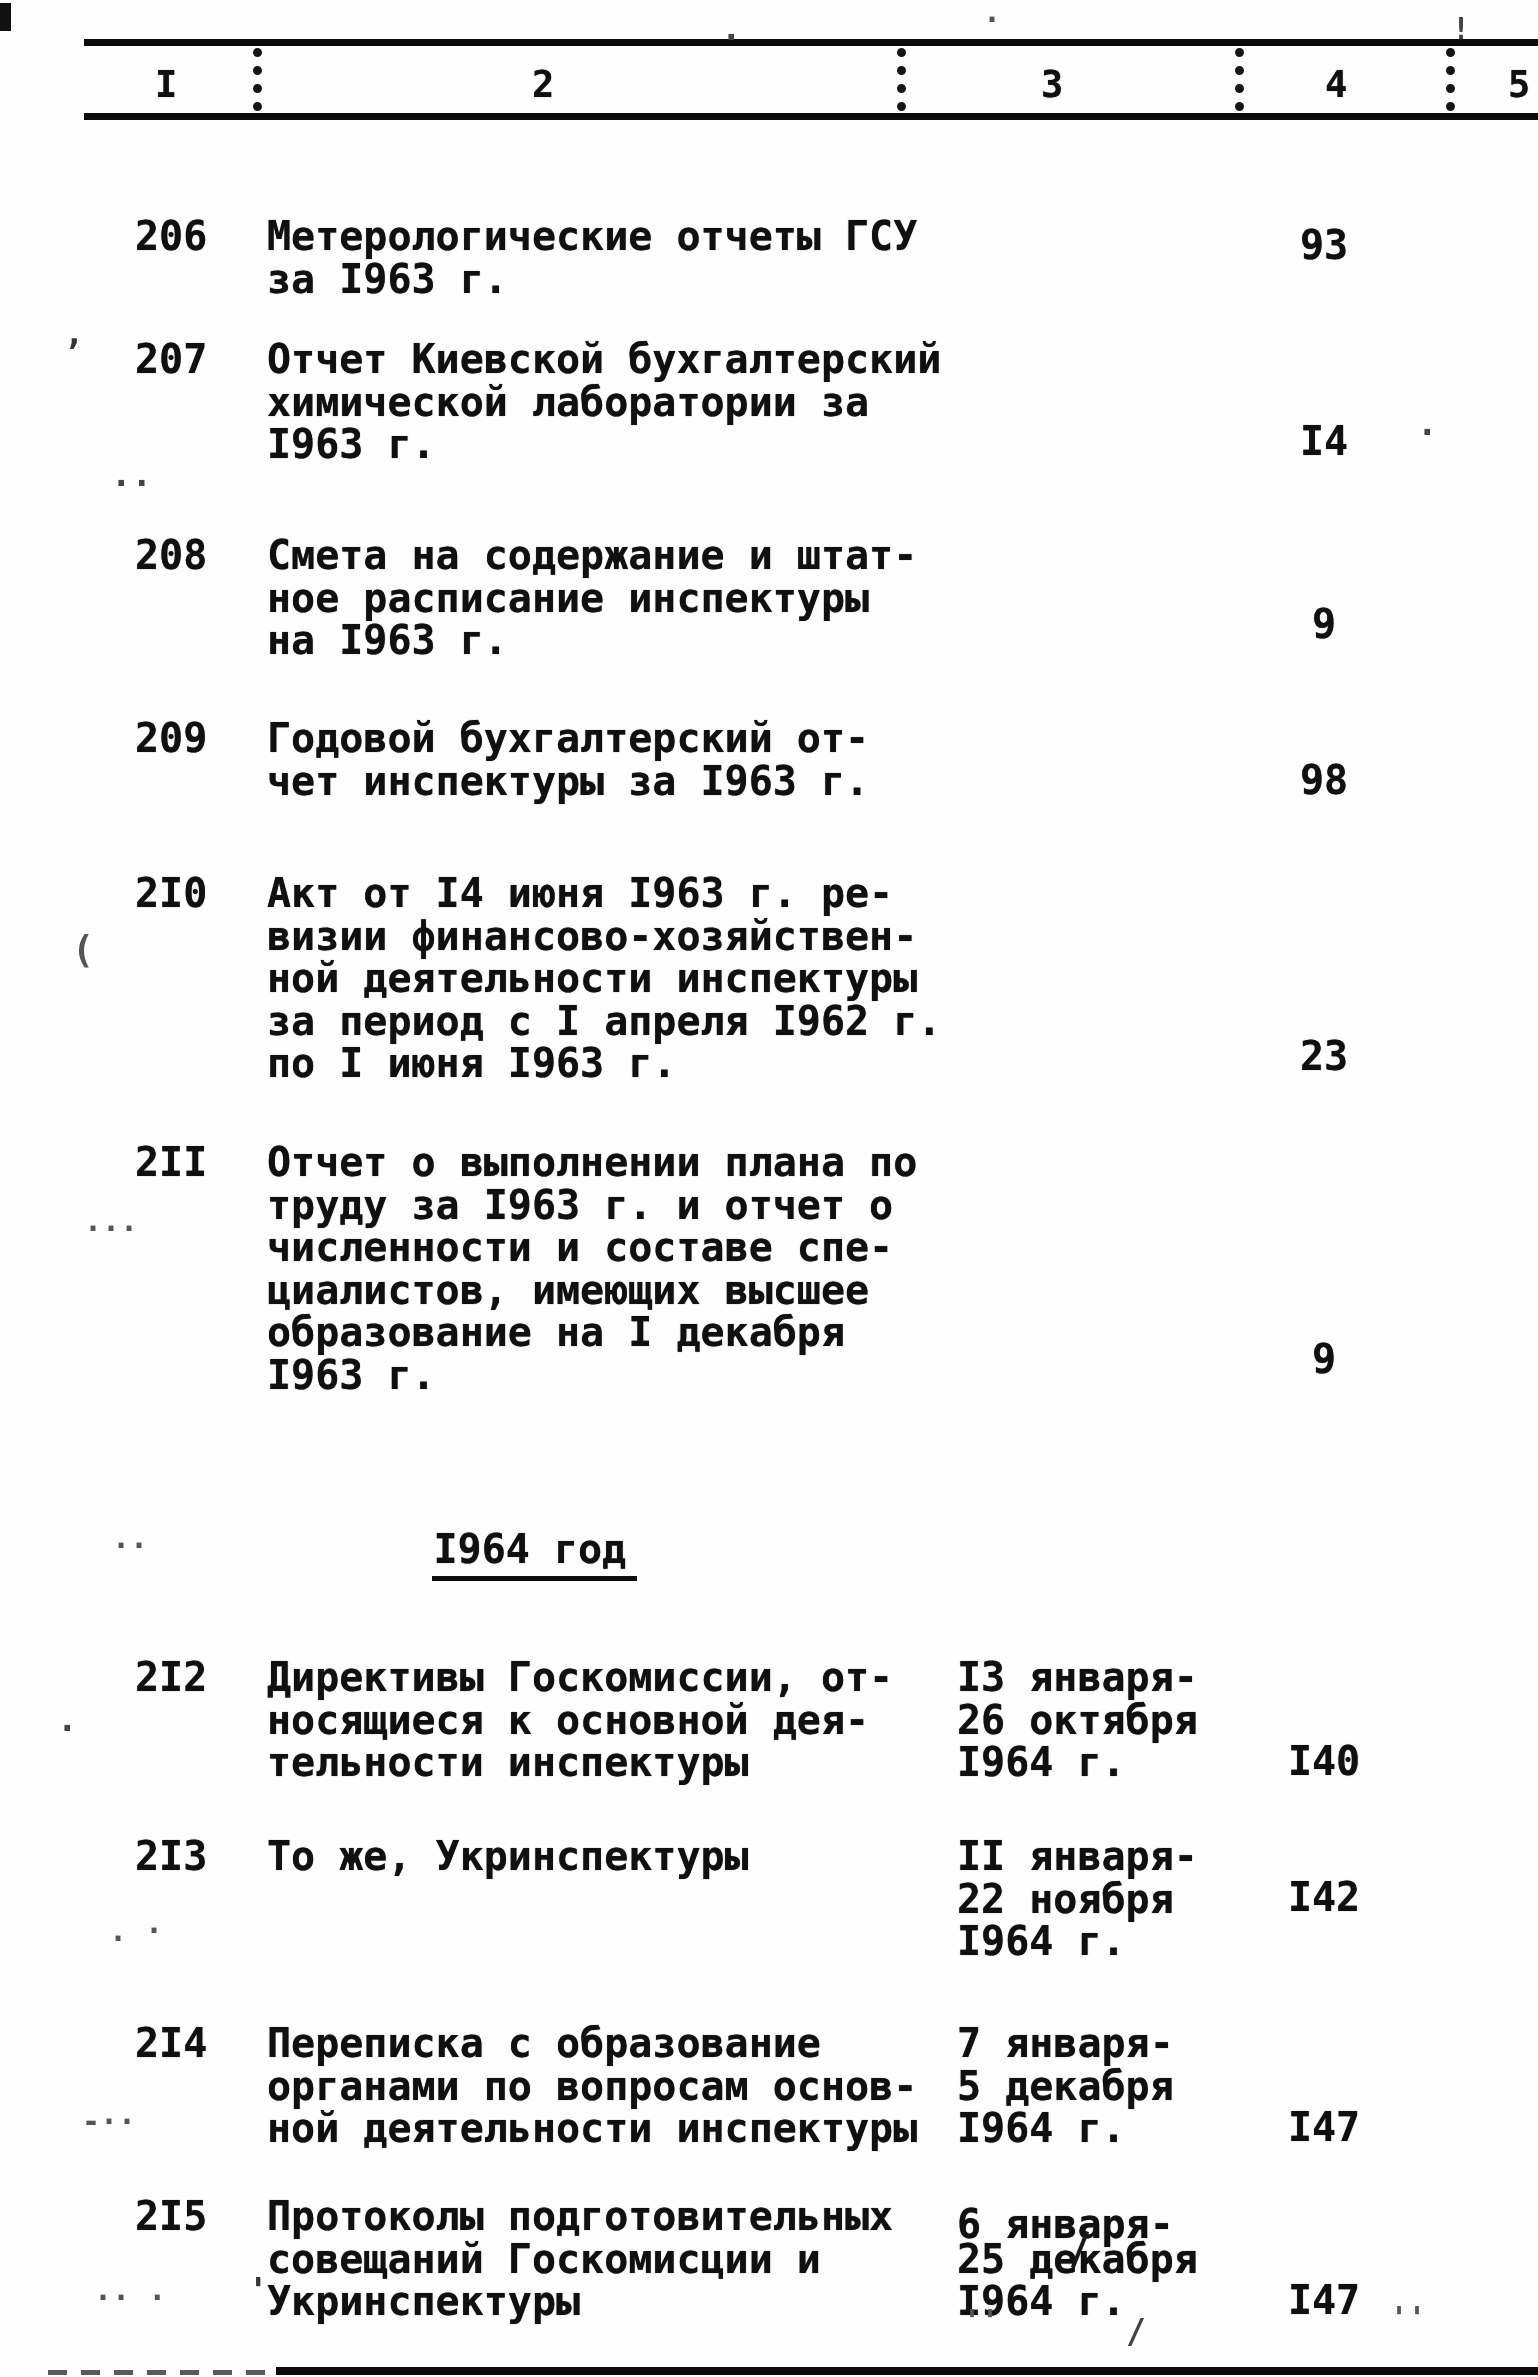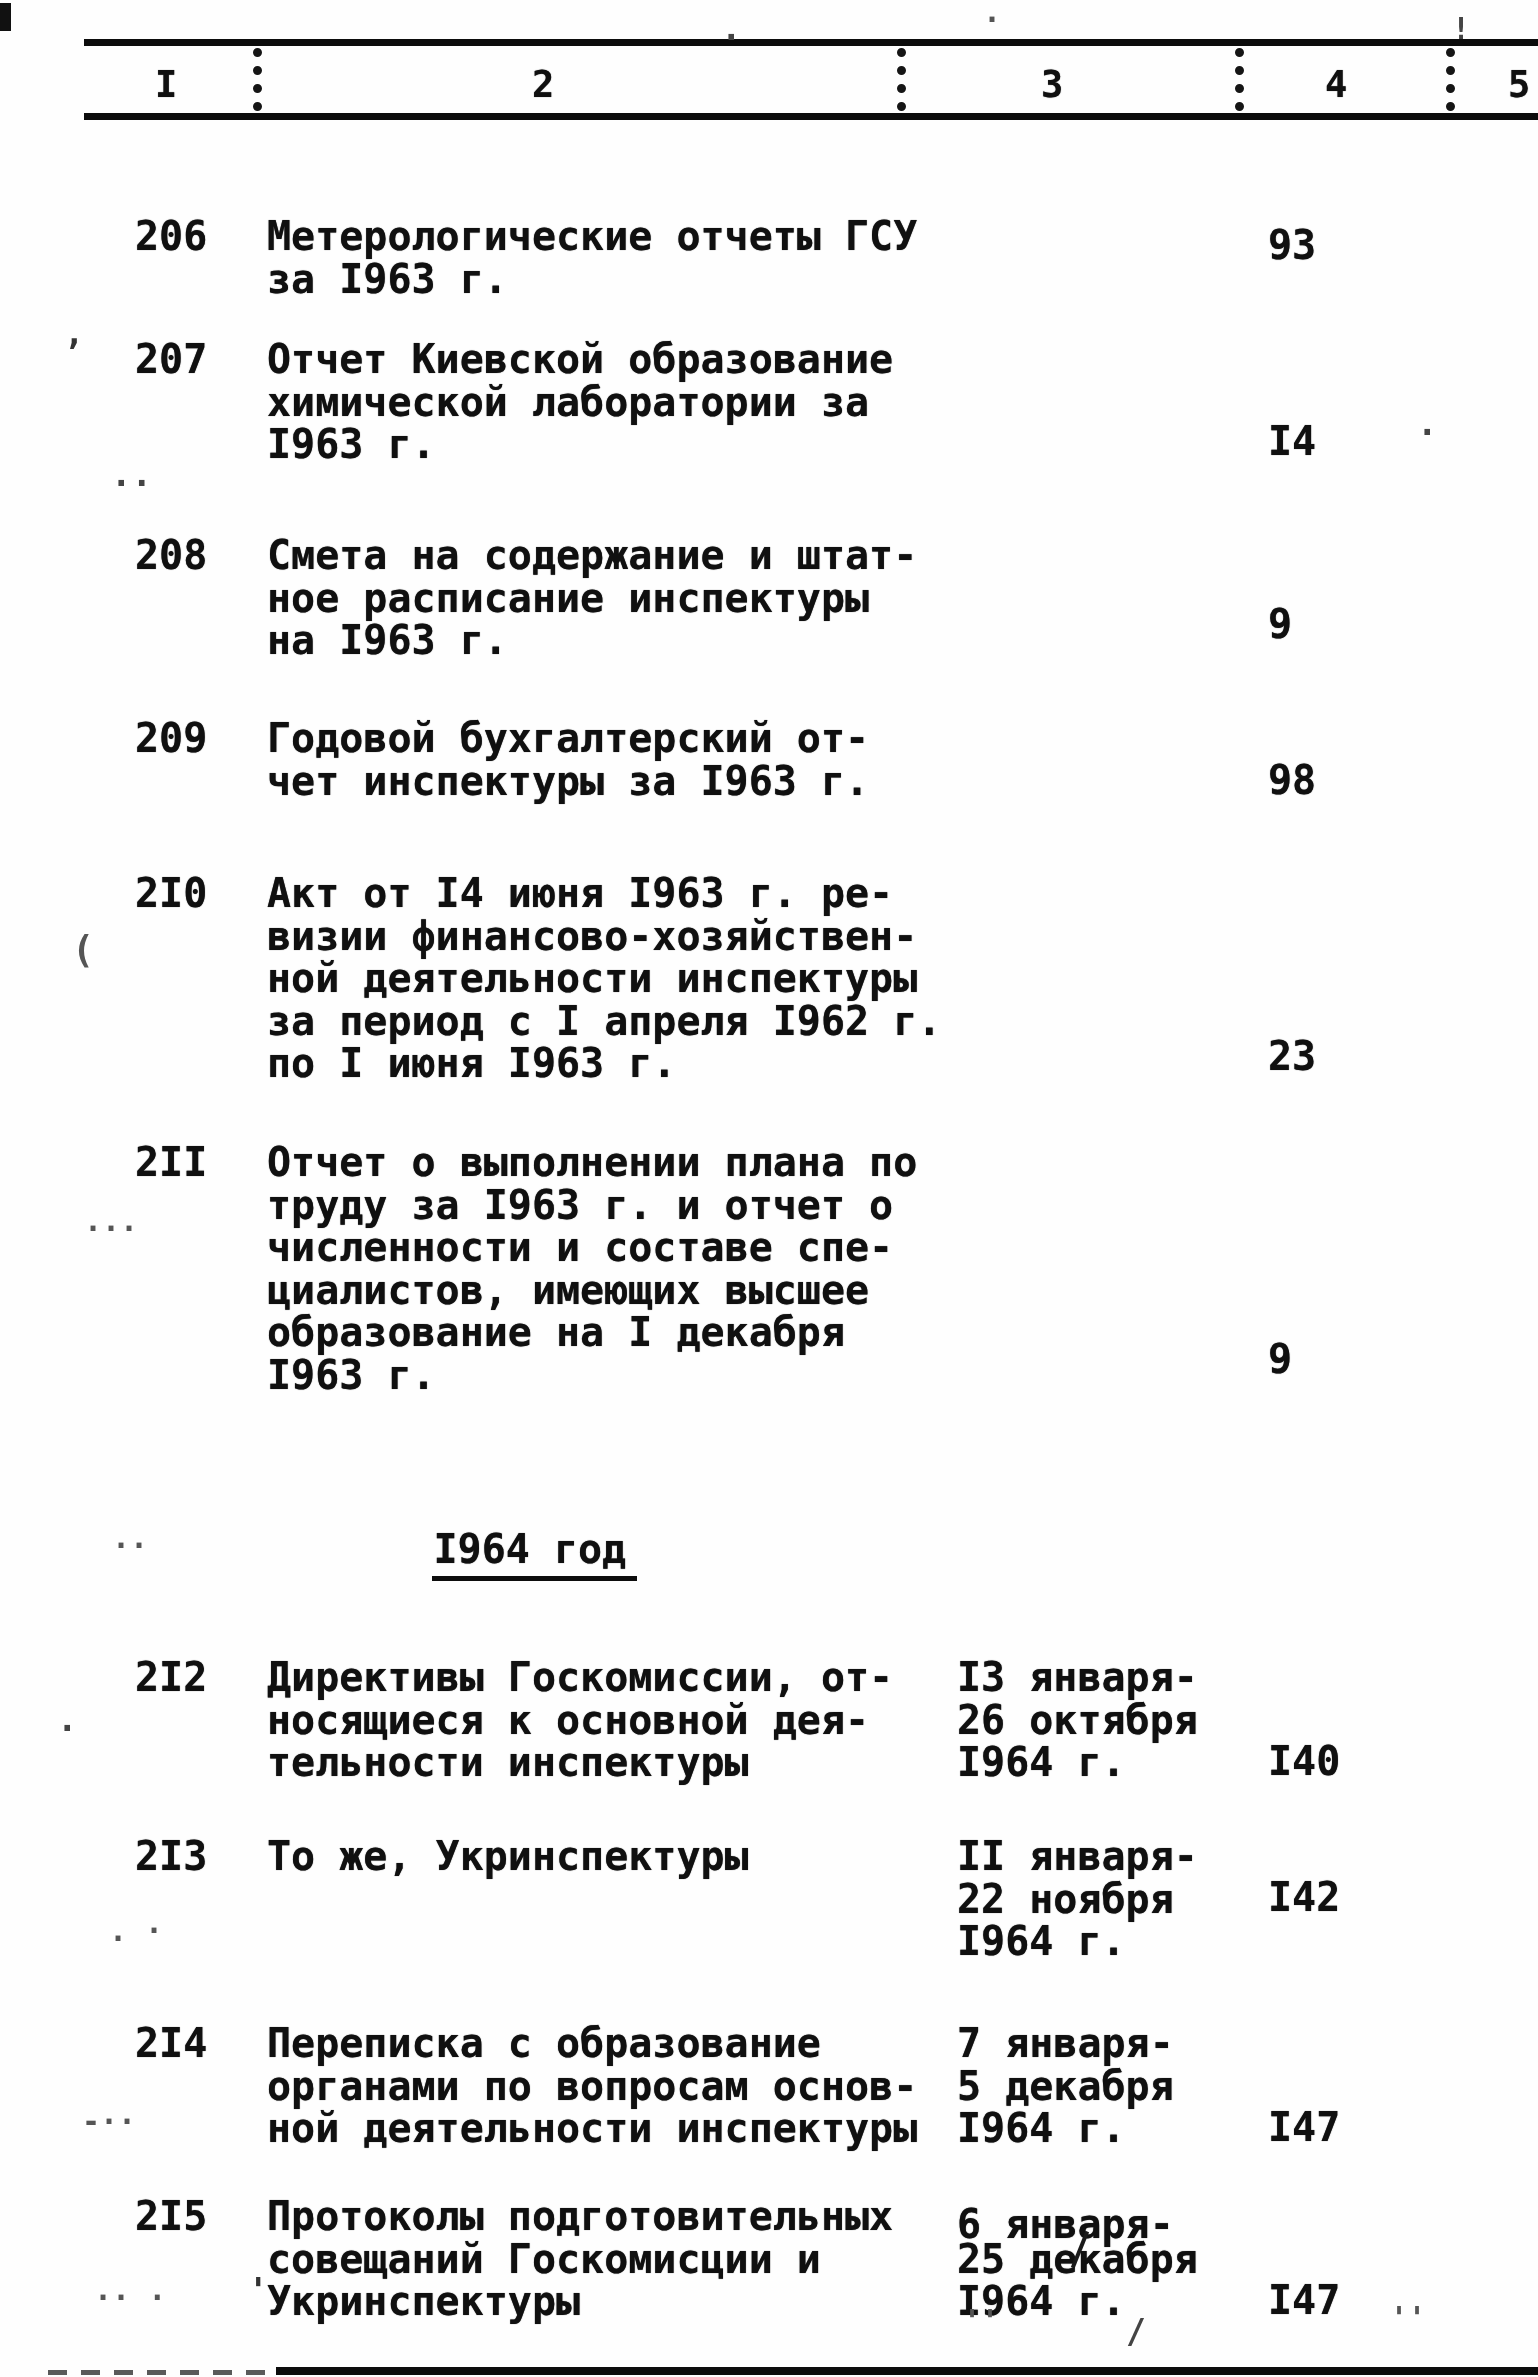--- a/index.html
+++ b/index.html
@@ -20,21 +20,21 @@
     letter-spacing:0;
     text-shadow:0 0 0.9px rgba(15,15,15,.8);
   }
   .hnum{font-size:37px;}
   .rule{position:absolute;background:#0c0c0c;}
   .vsep{position:absolute;width:0;border-left:9.7px dotted #151515;}
   .entry{position:absolute;left:0;width:1538px;}
   .num{left:111px;top:0;margin-left:24px;}
   .dline{left:267px;}
   .dateline{left:957px;}
-  .sheets{left:1268px;width:112px;text-align:left;}
+  .sheets{left:1268px;width:112px;text-align:center;}
   .heading{
     border-bottom:5.2px solid #0d0d0d;
     padding:0 10.5px 4.5px 1.5px;
   }
   .spk{position:absolute;font-family:"DejaVu Sans Mono",monospace;font-weight:700;white-space:pre;}
   .strike{position:absolute;background:#191919;}
   .edgeblob{position:absolute;background:#111;}
 </style>
 </head>
 <body>
@@ -59,21 +59,21 @@
 
   <div class="entry" style="top:215px;">
     <div class="t num">206</div>
     <div class="t dline" style="top:0;">Метерологические отчеты ГСУ</div>
     <div class="t dline" style="top:43px;">за I963 г.</div>
   </div>
   <div class="t sheets" style="top:224px;">93</div>
 
   <div class="entry" style="top:338px;">
     <div class="t num">207</div>
-    <div class="t dline" style="top:0;">Отчет Киевской образование</div>
+    <div class="t dline" style="top:0;">Отчет Киевской бухгалтерский</div>
     <div class="t dline" style="top:43px;">химической лаборатории за</div>
     <div class="t dline" style="top:85px;">I963 г.</div>
   </div>
   <div class="t sheets" style="top:420px;">I4</div>
 
   <div class="entry" style="top:534px;">
     <div class="t num">208</div>
     <div class="t dline" style="top:0;">Смета на содержание и штат-</div>
     <div class="t dline" style="top:43px;">ное расписание инспектуры</div>
     <div class="t dline" style="top:85px;">на I963 г.</div>

